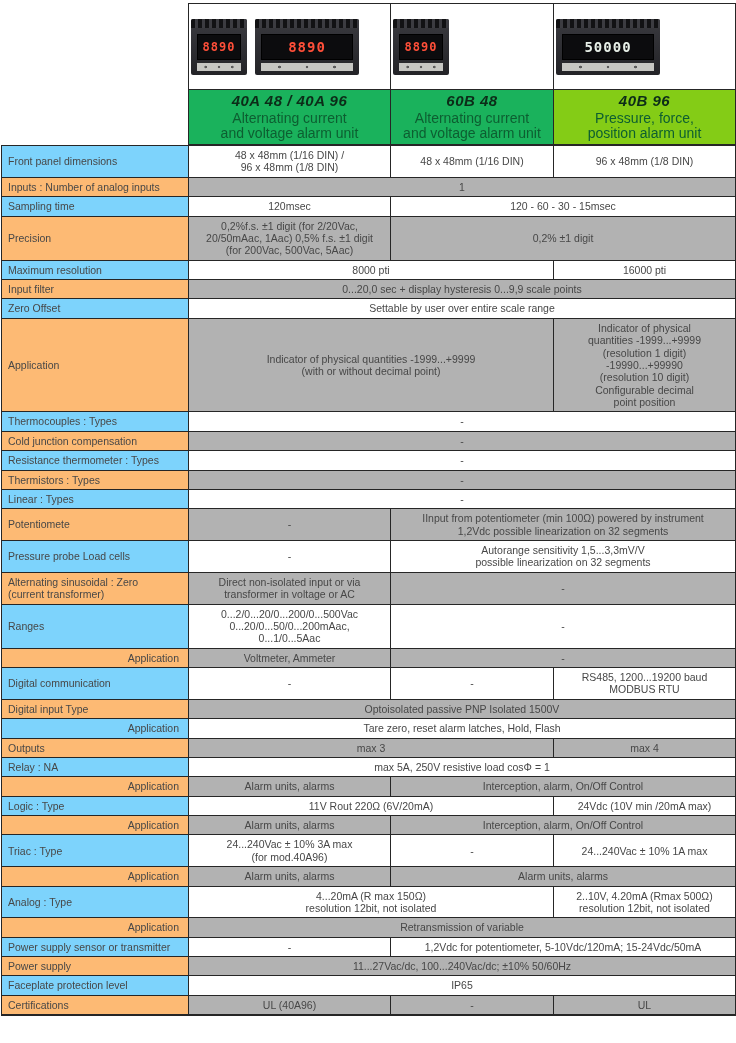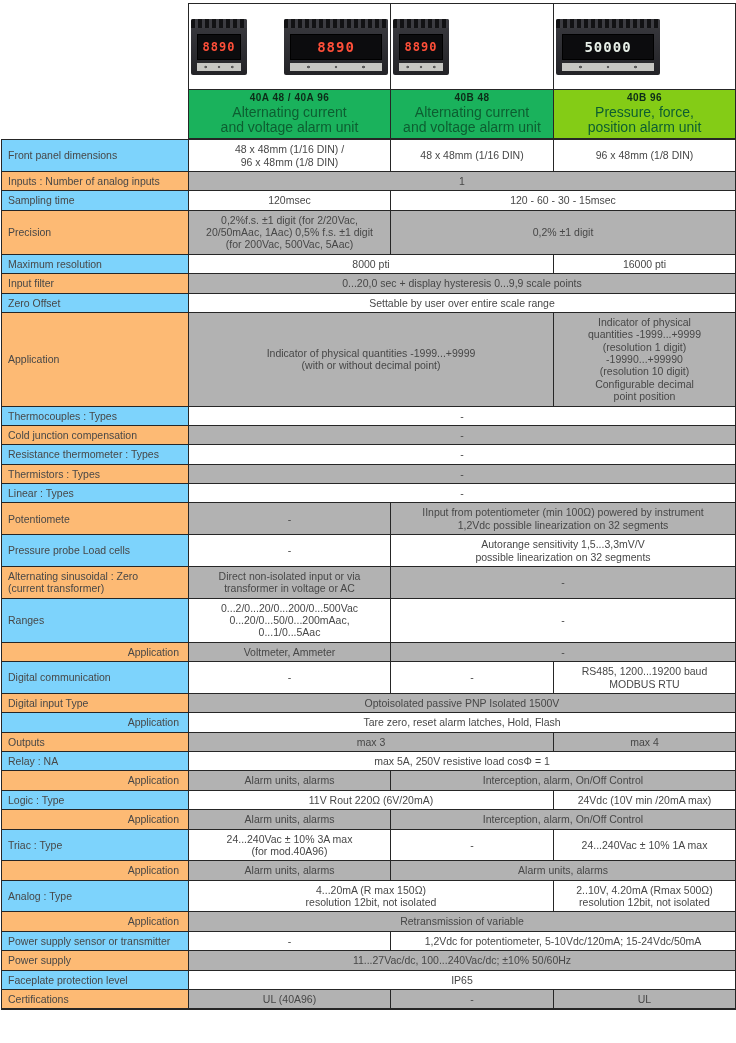--- a/index.html
+++ b/index.html
@@ -9,38 +9,38 @@
   td{border:1px solid #262626;font-size:10.5px;line-height:1.18;vertical-align:middle;}
   td.blank{border:none;background:#fff;}
   tr.shaded td{background:#b2b2b2;}
   td.lbl{padding:3px 4px 3px 6px;text-align:left;white-space:pre-line;background:#7dd3fc;}
   tr.shaded td.lbl{background:#fdba74;}
   td.lbl.right{text-align:right;padding-right:9px;}
   td.val{padding:3px 4px;text-align:center;white-space:pre-line;}
   tr:last-child td{border-bottom-width:2px;}
   
   td.img-cell{height:81px;background:#fff;text-align:center;vertical-align:middle;padding:2px;}
-  .devices{display:flex;align-items:flex-end;justify-content:space-between;gap:8px;}
+  .devices{display:flex;align-items:flex-end;justify-content:flex-start;gap:8px;}
   .device{background:linear-gradient(#3a3a3f,#232327);border-radius:2px;padding:0 0 4px 0;}
   .device .fins{height:9px;border-radius:2px 2px 0 0;
      background:repeating-linear-gradient(90deg,#121214 0 4px,#3c3c41 4px 7px);}
   .device .disp{margin:6px 6px 3px 6px;height:24px;line-height:24px;background:#0c0c0e;
      border:1px solid #000;text-align:center;font-family:"DejaVu Sans Mono",monospace;}
   .device .digits{font-weight:bold;letter-spacing:1px;}
   .device .btnrow{margin:0 6px;height:8px;background:#c6c6c2;
      background-image:radial-gradient(circle at 20% 50%, #5a5a5a 1.2px, transparent 1.6px),
                       radial-gradient(circle at 50% 50%, #5a5a5a 1.2px, transparent 1.6px),
                       radial-gradient(circle at 80% 50%, #5a5a5a 1.2px, transparent 1.6px);}
   .device.small{width:56px;}
   .device.small .disp{font-size:12px;}
   .device.wide{width:104px;}
   .device.wide .disp{font-size:14px;letter-spacing:2px;}
   
   td.green{height:41px;text-align:center;vertical-align:middle;padding:2px;}
-  .pname{font-size:10px;font-weight:bold;color:#0c2c18;letter-spacing:0.5px;}
+  .pname{font-size:15px;font-weight:bold;color:#0c2c18;letter-spacing:0.5px;font-style:italic;}
   .psub{font-size:14px;line-height:1.12;color:#0d5e31;white-space:pre-line;margin-top:1px;}
 </style>
 </head>
 <body>
 
 <div class="wrap">
   <table>
     <colgroup>
       <col style="width:187px">
       <col style="width:202px">
@@ -83,21 +83,21 @@
             </div>
         </td>
       </tr>
       <tr>
         <td class="green" style="background: rgb(26, 178, 92);">
           <div class="pname">40A 48 / 40A 96</div>
           <div class="psub">Alternating current
 and voltage alarm unit</div>
         </td>
         <td class="green" style="background: rgb(26, 178, 92);">
-          <div class="pname">40B 48</div>
+          <div class="pname">60B 48</div>
           <div class="psub">Alternating current
 and voltage alarm unit</div>
         </td>
         <td class="green" style="background: #84cc16;">
           <div class="pname">40B 96</div>
           <div class="psub">Pressure, force,
 position alarm unit</div>
         </td>
       </tr>
     </thead>

